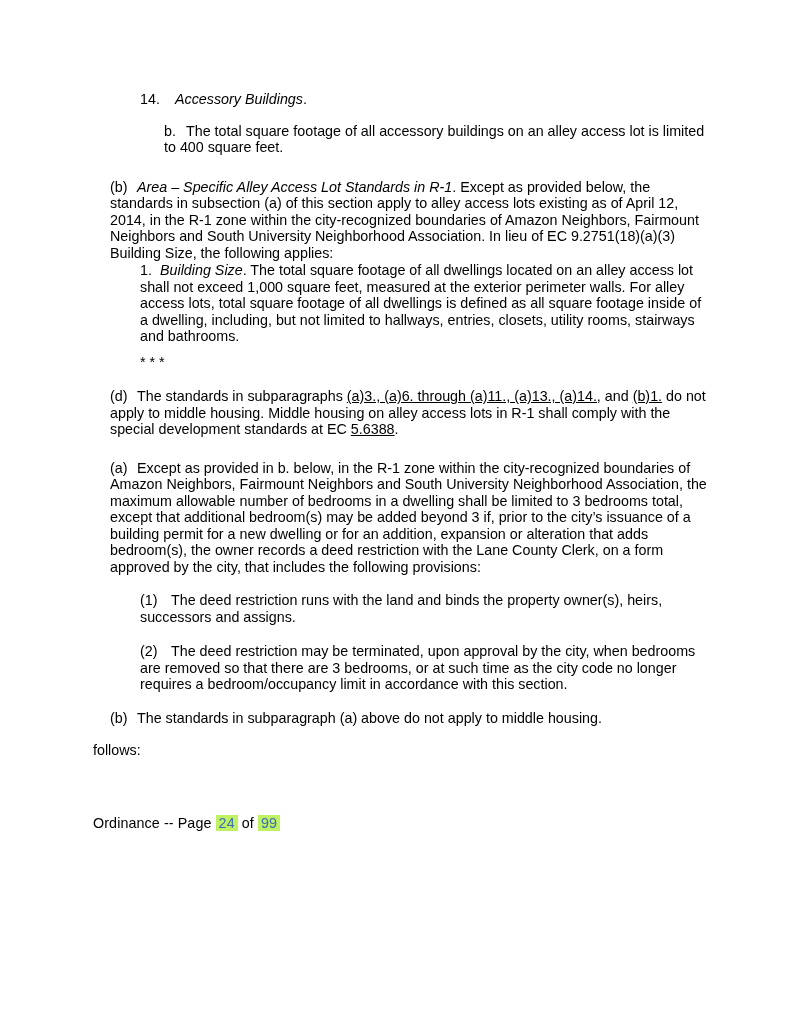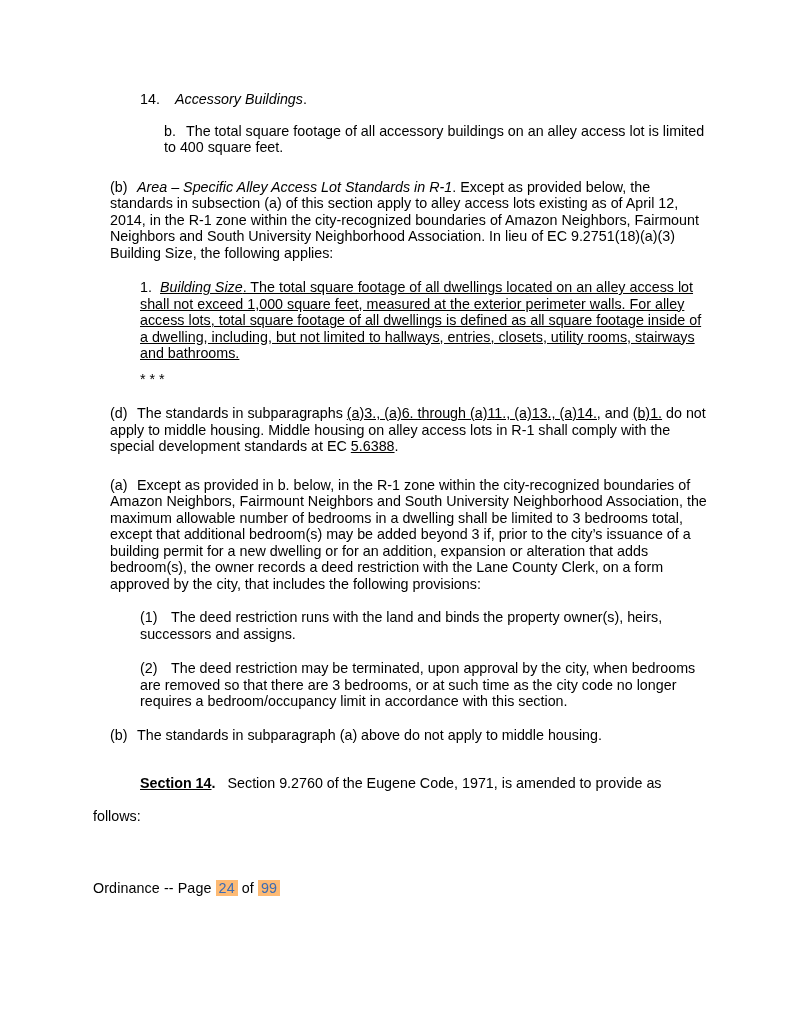--- a/index.html
+++ b/index.html
@@ -20,38 +20,38 @@
   .mk-14{width:35px;}
   .mk-ab{width:22px;}
   .mk-paren1{width:27px;}
   .mk-num1{width:20px;}
   .mk-parennum{width:31px;}
   .mk-19{width:39px;}
   
   .mt-p14a{margin-top:15px;}
   .mt-p14b{margin-top:15px;}
   .mt-pB{margin-top:23px;}
-  .mt-p1{margin-top:18px;text-decoration:underline;}
+  .mt-p1{margin-top:1px;}
   .mt-stars{margin-top:9px;}
   .mt-pD{margin-top:18px;}
   .mt-p19{margin-top:13px;}
   .mt-p19a{margin-top:22px;}
   .mt-p19a1{margin-top:17px;}
   .mt-p19a2{margin-top:18px;}
   .mt-p19b{margin-top:17px;}
   .mt-sec{margin-top:32px;}
   .mt-follows{margin-top:16px;}
   .mt-footer{margin-top:56px;}
   .it{font-style:italic;}
   .u{text-decoration:underline;}
   .sec-p{text-indent:47px;}
   .sec-head{font-weight:bold;text-decoration:underline;text-indent:0;}
   .sec-dot{font-weight:bold;}
   .sec-gap{display:inline-block;width:12px;text-indent:0;}
-  .field{color:#3c6cb4;background:#fdba74;padding:0 3px;}
+  .field{color:#3c6cb4;background:#bef264;padding:0 3px;}
   .footer-p{letter-spacing:0.1px;}
 </style>
 </head>
 <body>
 
 <div class="doc">
 
   <p class="l2">
     <span class="mk mk-14">14.</span><span class="it">Accessory Buildings</span><span>.</span>
   </p>
@@ -85,23 +85,20 @@
   </p>
 
   <p class="l2 mt-p19a2">
     <span class="mk mk-parennum">(2)</span><span>The deed restriction may be terminated, upon approval by the city, when bedrooms are removed so that there are 3 bedrooms, or at such time as the city code no longer requires a bedroom/occupancy limit in accordance with this section.</span>
   </p>
 
   <p class="l1 mt-p19b">
     <span class="mk mk-paren1">(b)</span><span>The standards in subparagraph (a) above do not apply to middle housing.</span>
   </p>
 
-  <p class="sec-p mt-sec">
-    <span class="sec-head">Section 14</span><span class="sec-dot">.</span><span class="sec-gap"></span><span>Section 9.2760 of the Eugene Code, 1971, is amended to provide as</span>
-  </p>
 
   <p class="mt-follows">follows:</p>
 
   <p class="mt-footer footer-p">
     <span>Ordinance -- Page</span>
     <span class="field">24</span>
     <span>of</span>
     <span class="field">99</span>
   </p>
 

